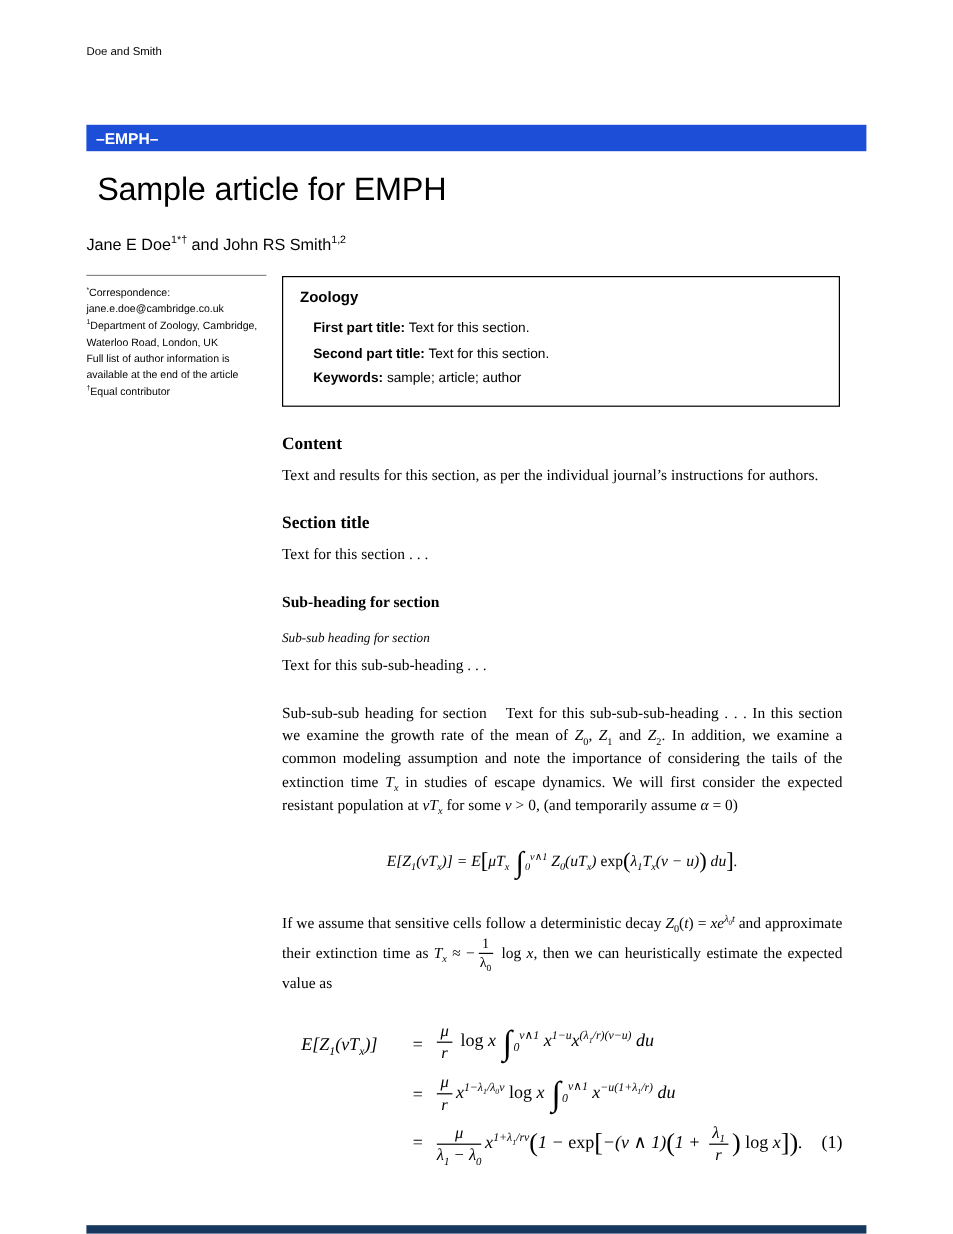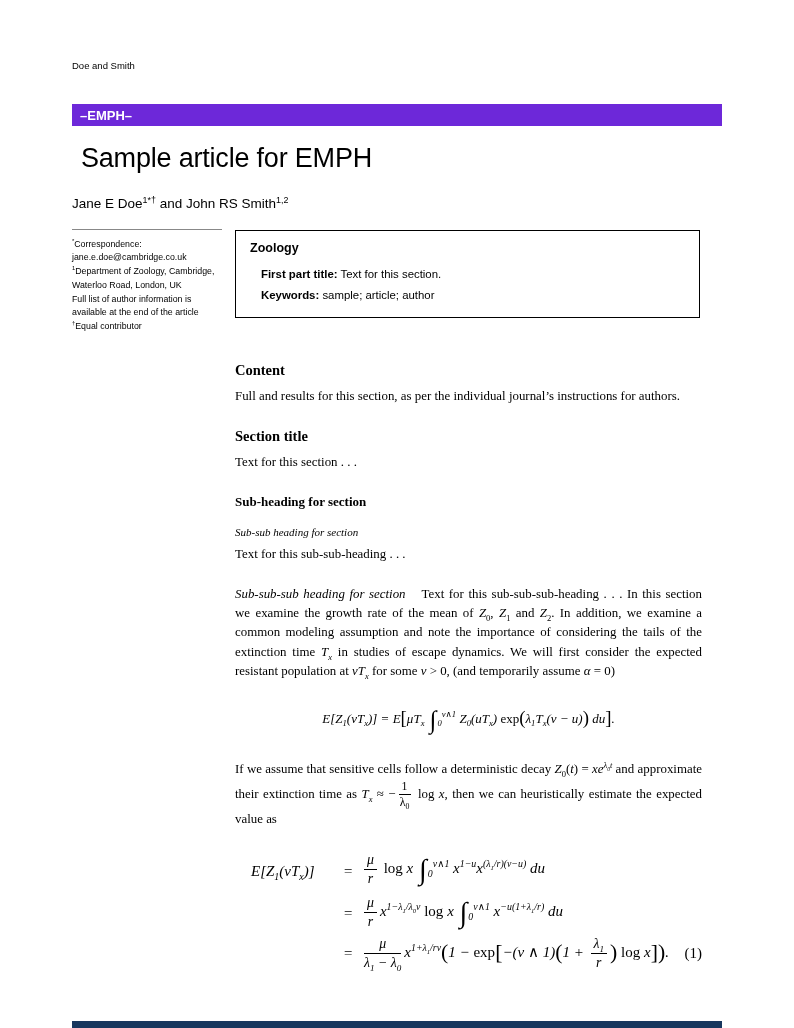--- a/index.html
+++ b/index.html
@@ -5,25 +5,24 @@
   html, body { margin:0; padding:0; background:#fff; }
   body {
     width:794px; height:1028px; position:relative; overflow:hidden;
     font-family:"Liberation Serif","DejaVu Serif",serif; color:#000;
   }
 
   .running-head {
     position:absolute; left:72px; top:38px;
     font-family:"Liberation Sans","DejaVu Sans",sans-serif;
     font-size:9.5px;
-    margin-top:22px;
   }
   .banner {
     position:absolute; left:72px; top:104px; width:650px; height:22px;
-    background:#6d28d9; color:#fff; display:flex; align-items:center;
+    background:#1d4ed8; color:#fff; display:flex; align-items:center;
     font-family:"Liberation Sans","DejaVu Sans",sans-serif;
     font-size:13px; font-weight:bold; padding-left:8px; box-sizing:border-box;
   }
   .article-title {
     position:absolute; left:70px; top:143px;
     font-family:"Liberation Sans","DejaVu Sans",sans-serif;
     font-size:27px; font-weight:500; letter-spacing:-0.2px;margin-left:11px;
   }
   .authors {
     position:absolute; left:72px; top:196px;
@@ -52,21 +51,21 @@
   .abstract-item b { font-weight:bold; }
 
   .main {
     position:absolute; left:235px; top:360px; width:467px;
     font-size:12.9px; line-height:1.5;
   }
   .main p { margin:0 0 20px 0; text-align:justify; }
   h1.sec { font-size:14.5px; font-weight:bold; margin:0 0 5px 0; }
   h2.subsec { font-size:13px; font-weight:bold; margin:0 0 5px 0; }
   h3.subsubsec { font-size:11px; font-weight:normal; font-style:italic; margin:12px 0 5px 0; }
-  .runin { font-style:italic; margin-right:16px; }
+  .runin { margin-right:16px; }
 
   .eq-display {
     text-align:center; font-style:italic; font-size:13px;
     margin:4px 0 22px 0;
   }
   .eq-array { font-style:italic; font-size:15px; margin-top:2px; }
   .eqrow { display:flex; align-items:center; min-height:37px; }
   .eq-lhs { flex:0 0 100px; padding-left:16px; box-sizing:border-box; }
   .eq-rel { flex:0 0 26px; text-align:center; }
   .eq-rhs { flex:0 0 auto; white-space:nowrap; }
@@ -111,29 +110,33 @@
   <div class="note"><sup>†</sup>Equal contributor</div>
 </div>
 
 <div class="abstract">
   <div class="abstract-heading">Zoology</div>
   <div class="abstract-item">
     <b>First part title:</b>
     <span>Text for this section.</span>
   </div>
   <div class="abstract-item">
+    <b>Second part title:</b>
+    <span>Text for this section.</span>
+  </div>
+  <div class="abstract-item">
     <b>Keywords:</b>
     <span>sample; article; author</span>
   </div>
 </div>
 
 <div class="main">
 
   <h1 class="sec">Content</h1>
-  <p>Full and results for this section, as per the individual journal’s instructions for authors.</p>
+  <p>Text and results for this section, as per the individual journal’s instructions for authors.</p>
 
   <h1 class="sec">Section title</h1>
   <p>Text for this section . . .</p>
 
   <h2 class="subsec">Sub-heading for section</h2>
 
   <h3 class="subsubsec">Sub-sub heading for section</h3>
   <p>Text for this sub-sub-heading . . .</p>
 
   <p>

